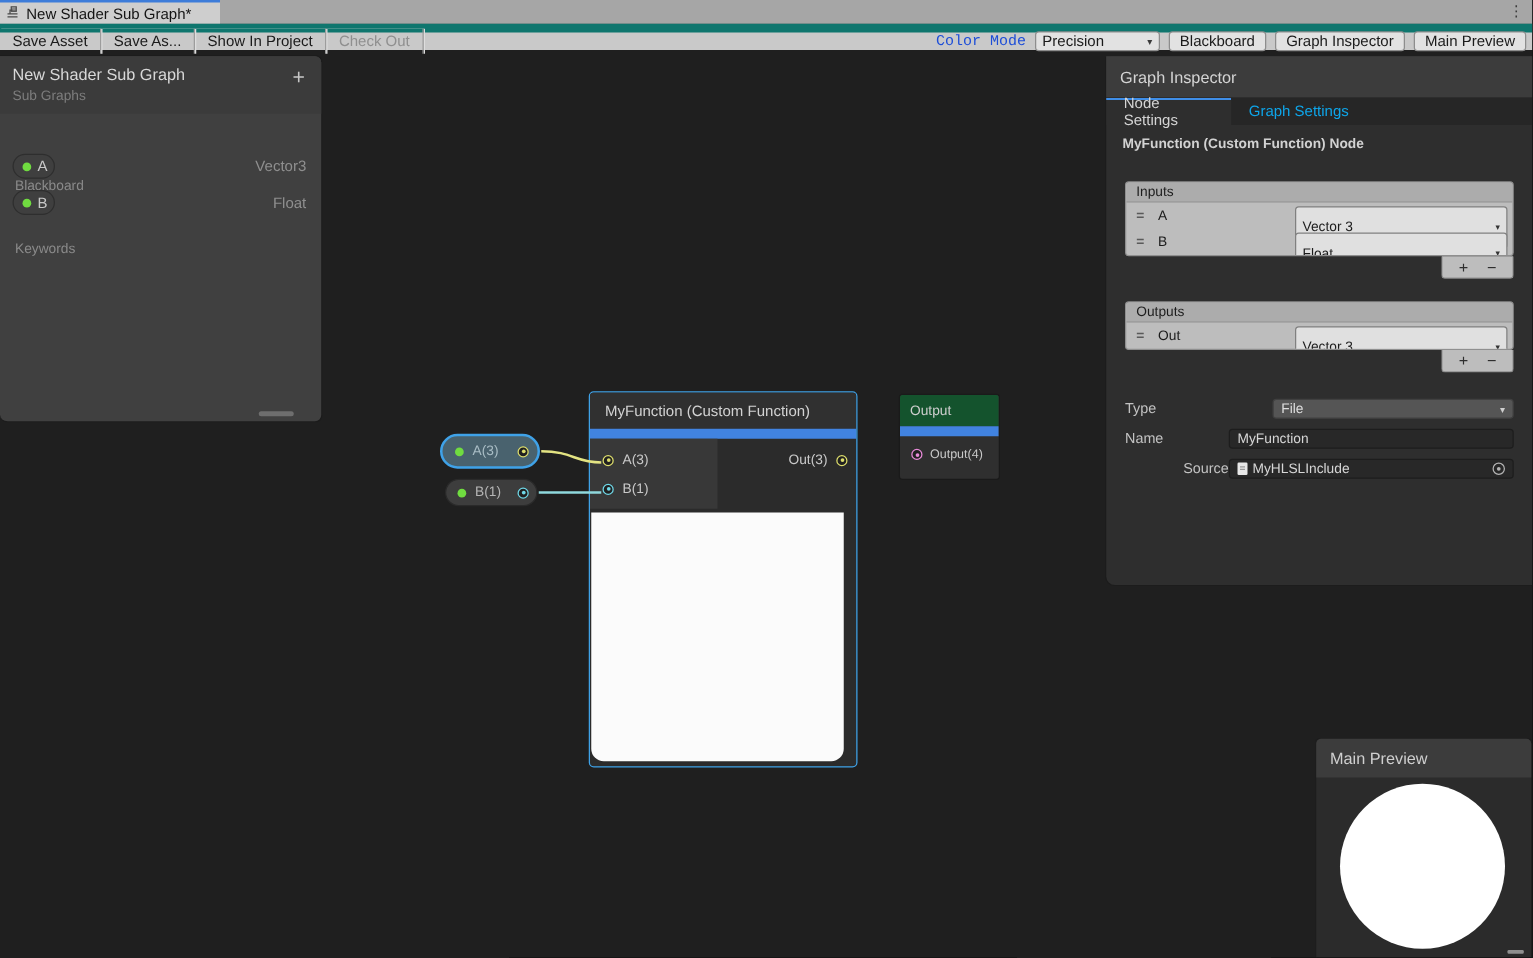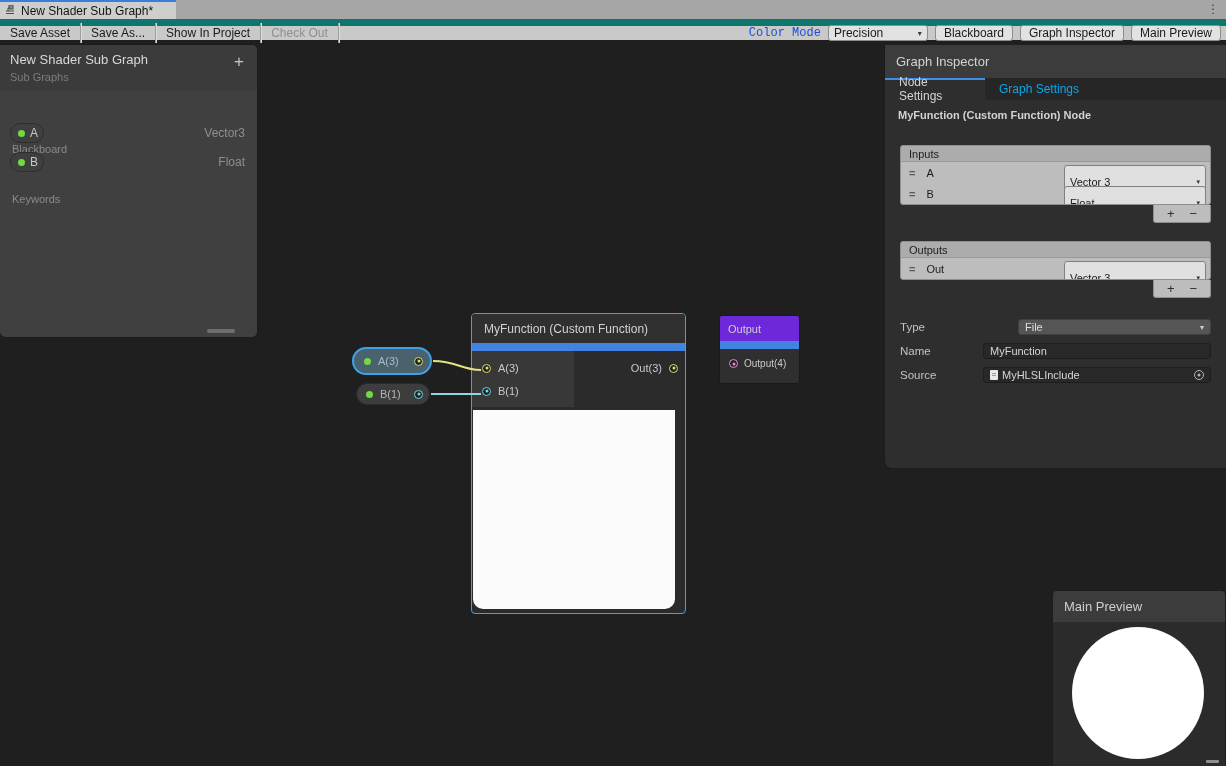--- a/index.html
+++ b/index.html
@@ -90,42 +90,42 @@
   .fn-ports { position:relative; height:59px; }
   .fn-inputs-bg { position:absolute; left:0; top:0; width:102px; height:56px; background:#383838; }
   .fn-row { position:absolute; display:flex; align-items:center; gap:7px; font-size:11px; color:#c9c9c9; }
   .fn-preview { position:absolute; left:1px; top:96px; width:202px; height:199px; background:#fbfbfb; border-radius:0 0 10px 10px; }
 
   
   .out-node {
     position:absolute; left:719px; top:315px; width:81px; height:69px; z-index:5;
     background:#2f2f2f; border:1px solid #1a1a1a; border-radius:3px; overflow:hidden;
   }
-  .out-title { height:25px; background:#6d28d9; display:flex; align-items:center; padding-left:8px; font-size:11px; color:#cfcfcf; }
+  .out-title { height:25px; background:#14532d; display:flex; align-items:center; padding-left:8px; font-size:11px; color:#cfcfcf; }
   .out-bar { height:8px; background:#4183e0; }
   .out-row { display:flex; align-items:center; gap:6px; padding:9px 0 0 9px; font-size:10px; color:#c9c9c9; }
 
   
   .inspector {
     position:absolute; left:884px; top:45px; width:342px; height:424px; background:#2e2e2e;
     border-radius:0 0 0 8px; z-index:10; border-left:1px solid #1c1c1c; border-bottom:1px solid #1c1c1c;
   }
   .insp-header { height:33px; background:#3c3c3c; display:flex; align-items:center; padding-left:11px; font-size:13px; color:#d4d4d4; }
   .insp-tabs { height:22px; background:#262626; display:flex; }
   .insp-tab { display:flex; align-items:center; justify-content:center; font-size:12px; color:#0ea5e9; padding:0 14px; cursor:pointer; }
   .insp-tab.active { background:#2e2e2e; color:#d4d4d4; box-shadow:inset 0 2px 0 #3f8ee8; }
   .insp-heading { position:absolute; left:13px; top:64px; font-size:11px; font-weight:bold; color:#d2d2d2; }
 
   .ulist-wrap { position:absolute; left:15px; width:311px; }
   .ulist { background:#bdbdbd; border:1px solid #8f8f8f; border-radius:3px; overflow:hidden; }
   .ulist-header { height:16px; background:#acacac; border-bottom:1px solid #999; display:flex; align-items:center; padding-left:8px; font-size:11px; color:#1d1d1d; }
   .ulist-row { height:21px; position:relative; display:flex; align-items:center; padding-left:8px; font-size:11px; color:#1b1b1b; }
   .ulist-handle { color:#5a5a5a; margin-right:11px; font-size:11px; font-weight:bold; }
   .ulist-dd {
-    position:absolute; right:4px; top:3px; width:142px; height:15px; background:#e0e0e0;
+    position:absolute; right:4px; top:3px; width:170px; height:15px; background:#e0e0e0;
     border:1px solid #808080; border-radius:3px; display:flex; align-items:center; padding:16px 5px; font-size:11px; color:#1b1b1b;
   }
   .ulist-dd .arrow { margin-left:auto; font-size:7px; color:#333; }
   .ulist-footer {
     margin-left:auto; width:58px; height:18px; background:#bdbdbd; border:1px solid #8f8f8f; border-top:none;
     border-radius:0 0 3px 3px; display:flex; align-items:center; justify-content:center; gap:15px;
     font-size:13px; color:#2e2e2e;
   }
   .ulist-footer span { cursor:pointer; line-height:16px; }
 
@@ -322,21 +322,21 @@
         <span>File</span>
         <span class="arrow">▾</span>
       </div>
     </div>
     <div class="fieldrow" style="top:298px;">
       <span class="flabel">Name</span>
       <div class="txt-dark">
         <span>MyFunction</span>
       </div>
     </div>
-    <div class="fieldrow" style="top:322px;">
+    <div class="fieldrow" style="top:322px;text-align:right;">
       <span class="flabel">Source</span>
       <div class="txt-dark">
         <span class="file-icon"></span>
         <span>MyHLSLInclude</span>
         <span class="picker"></span>
       </div>
     </div>
   </div>
 
   <div class="preview-panel">

